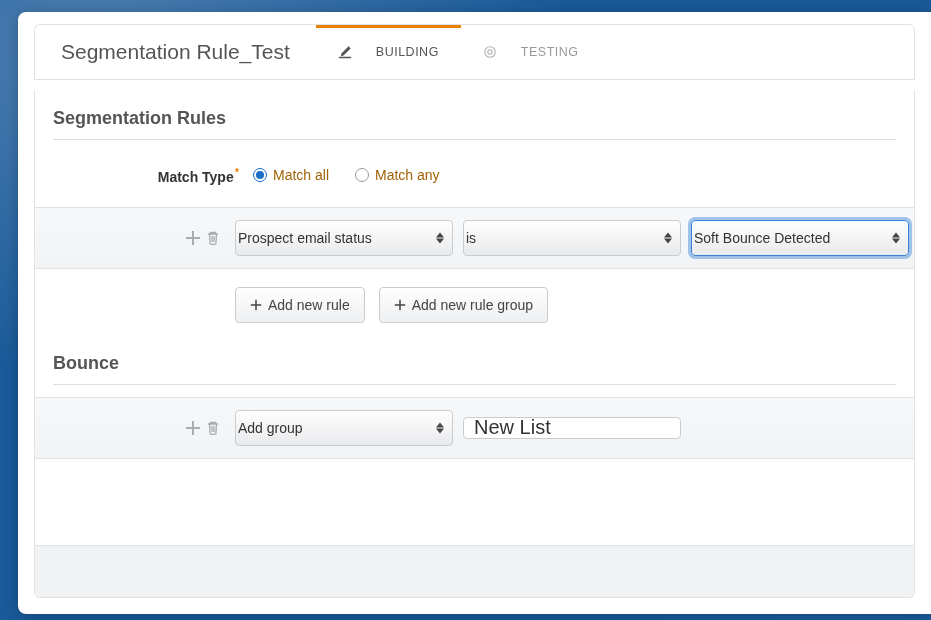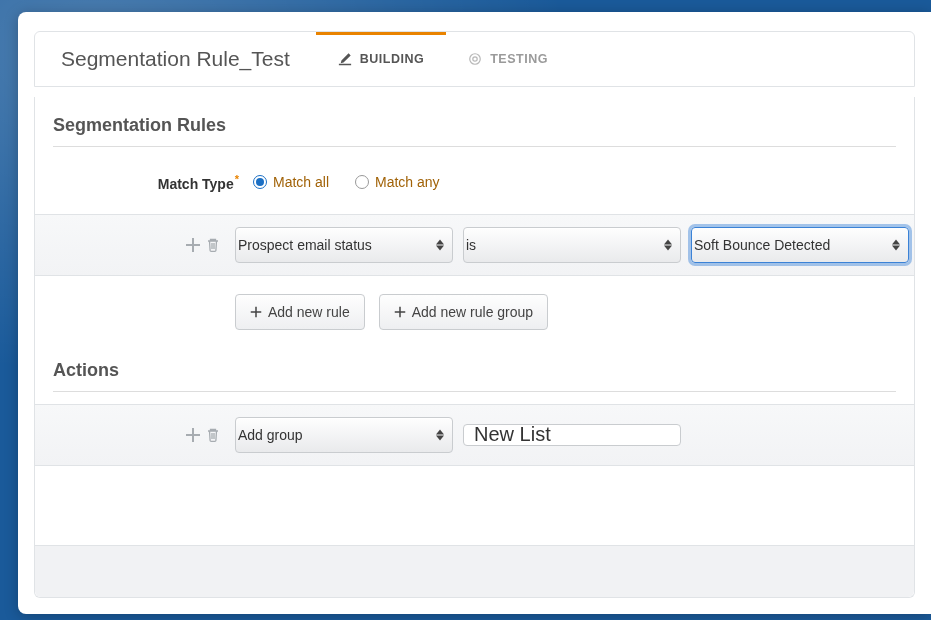--- a/index.html
+++ b/index.html
@@ -25,21 +25,20 @@
       bottom: 6px;
       background: #fff;
       border-radius: 8px 0 0 8px;
       box-shadow: 0 2px 14px rgba(0,0,0,0.25);
       display: flex;
       flex-direction: column;
       overflow: hidden;
     }
     .tabs-wrap {
       padding: 12px 16px 0 16px;
-      margin-top: 7px;
     }
     .tabs {
       background: #fff;
       border: 1px solid #e0e3e6;
       border-radius: 6px 6px 0 0;
       display: flex;
       align-items: stretch;
       height: 56px;
       overflow: hidden;
     }
@@ -49,25 +48,25 @@
       padding: 0 26px;
       font-size: 21px;
       color: #555;
       font-weight: 400;
     }
     .tab {
       display: flex;
       align-items: center;
       padding: 0 22px;
       font-size: 12.5px;
-      font-weight: 700;
+      font-weight: 400;
       letter-spacing: 0.5px;
       color: #9a9a9a;
       cursor: pointer;
-      gap: 8px;
+      gap: 24px;
       position: relative;
     }
     .tab.active {
       color: #555;
     }
     .tab.active::after {
       content: "";
       position: absolute;
       top: -1px;
       left: 0;
@@ -363,21 +362,21 @@
             <span>Add new rule</span>
           </button>
           <button class="btn">
             <svg viewBox="0 0 16 16" fill="currentColor">
                 <path d="M7 1h2v6h6v2H9v6H7V9H1V7h6z"></path>
               </svg>
             <span>Add new rule group</span>
           </button>
         </div>
 
-        <div class="section-title">Actions</div>
+        <div class="section-title">Bounce</div>
         <div class="section-hr"></div>
 
         <div style="height:12px"></div>
 
         <div class="rule-strip">
           <div class="handle-cell">
             <svg class="ico" viewBox="0 0 16 16" fill="currentColor">
                 <path d="M7 1h2v6h6v2H9v6H7V9H1V7h6z"></path>
               </svg>
             <svg class="ico" viewBox="0 0 16 16" fill="none" stroke="currentColor" stroke-width="1.3">

